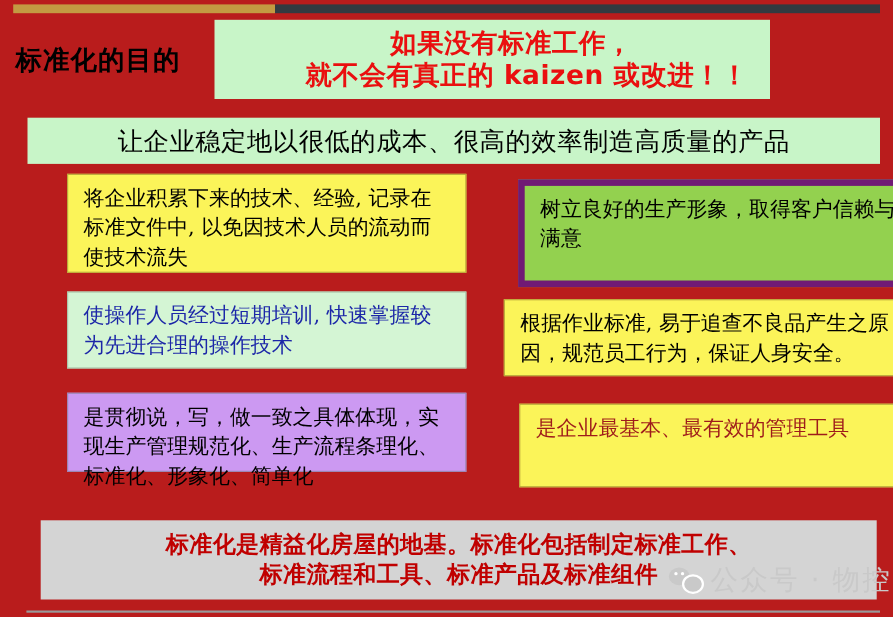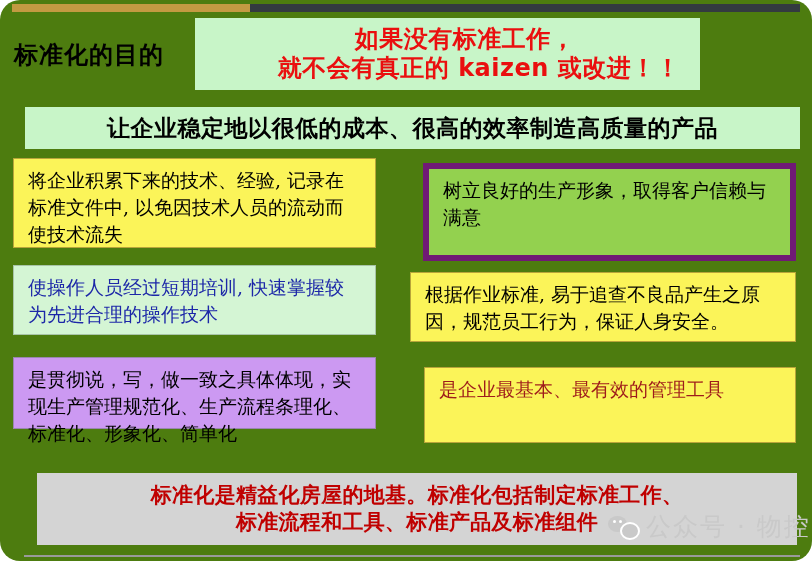--- a/index.html
+++ b/index.html
@@ -11,22 +11,21 @@
     height: 561px;
     background: #ffffff;
     font-family: "DejaVu Sans", "Liberation Sans", sans-serif;
     overflow: hidden;
     position: relative;
   }
   .slide {
     position: relative;
     width: 812px;
     height: 561px;
-    background: #4d7c0f;
-    border-radius: 20px;
+    background: #b91c1c;
   }
 
   
   .toprule {
     position: absolute;
     top: 4px;
     height: 8px;
   }
   .toprule.gold {
     left: 12px;
@@ -84,34 +83,35 @@
     width: 775px;
     height: 42px;
     background: #c8f5c8;
     display: flex;
     align-items: center;
     justify-content: center;
     box-sizing: border-box;
   }
   .banner-green span {
     color: #000000;
-    font-weight: bold;
+    font-weight: normal;
     font-size: 23px;
     letter-spacing: 0.5px;
     white-space: nowrap;
   }
 
   
   .box {
     position: absolute;
     box-sizing: border-box;
     padding: 8px 12px 8px 14px;
     line-height: 1.42;
     font-size: 19px;
     font-family: "DejaVu Serif", "Liberation Serif", serif;
+    margin-left: 48px;
   }
   .box .txt { display: block; }
 
   .box-1 {
     left: 13px; top: 158px;
     width: 363px; height: 90px;
     background: #fbf459;
     border: 1px solid #b8a53a;
     color: #000000;
   }

